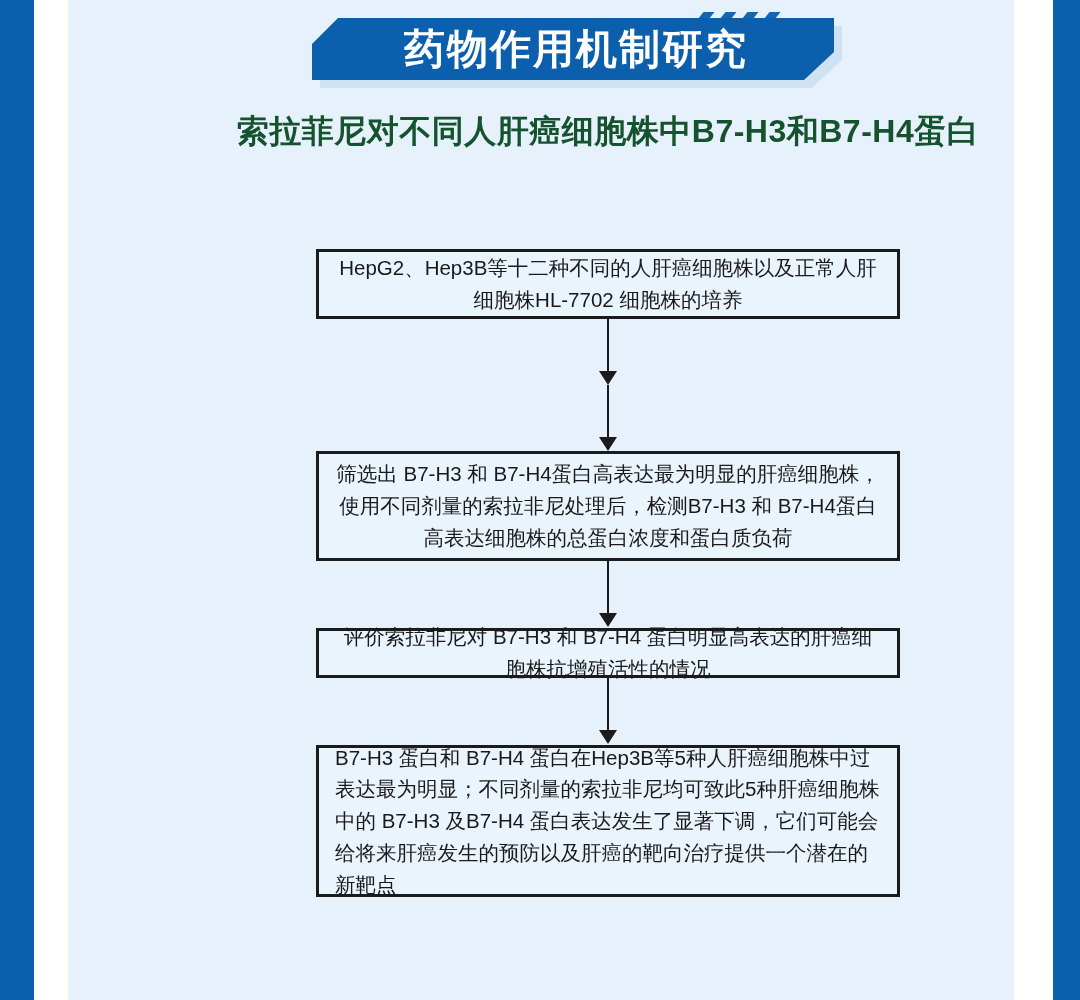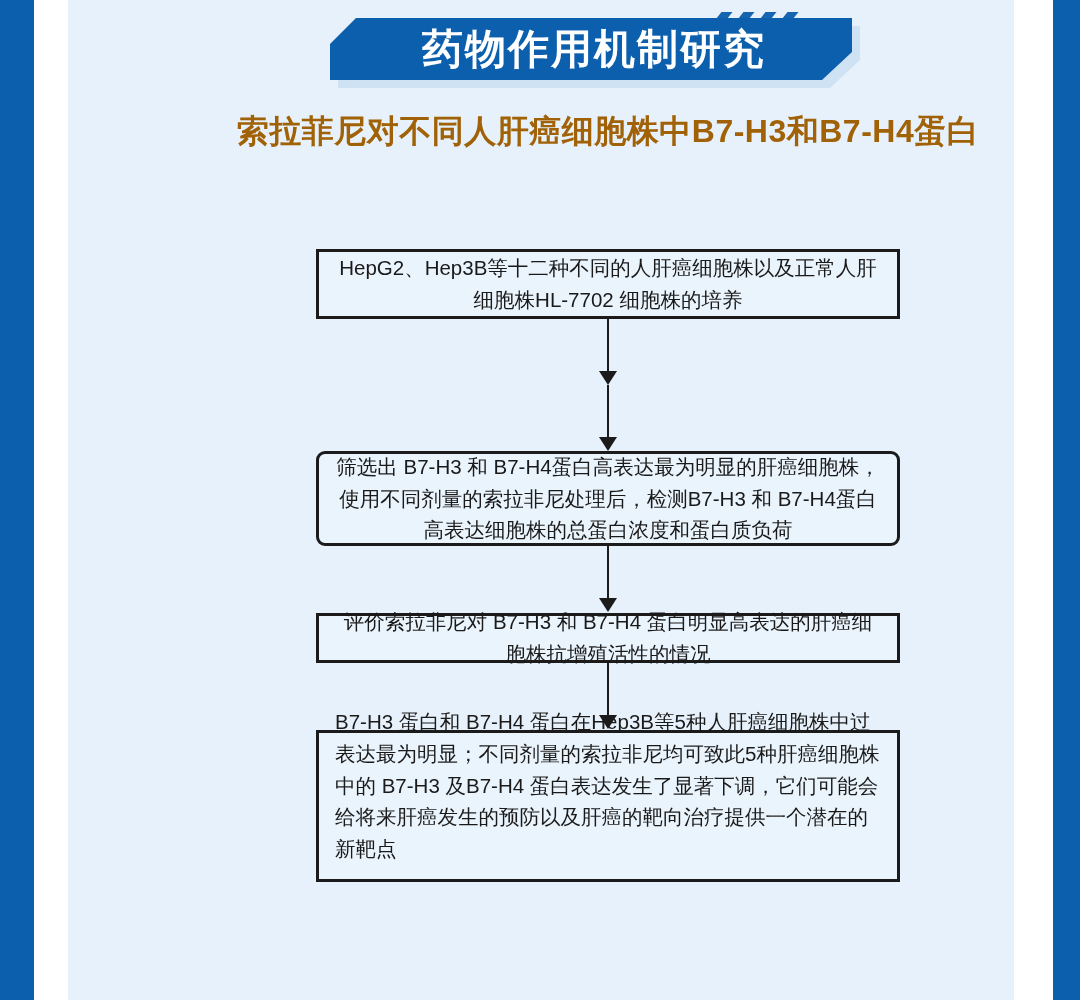--- a/index.html
+++ b/index.html
@@ -37,21 +37,21 @@
     left: 68px;
     top: 0;
     width: 946px;
     height: 1000px;
     background: #e7f1fb;
   }
 
   
   .banner-wrap {
     position: absolute;
-    left: 262px;
+    left: 244px;
     top: 18px;
     width: 530px;
     height: 70px;
   }
   .banner-shadow {
     position: absolute;
     left: 8px;
     top: 8px;
     width: 522px;
     height: 62px;
@@ -99,21 +99,21 @@
   .stripe.s3 { left: 44px; }
   .stripe.s4 { left: 66px; background:#1565b0; }
 
   
   .subtitle {
     position: absolute;
     left: 100px;
     top: 108px;
     width: 880px;
     text-align: center;
-    color: #a16207;
+    color: #14532d;
     font-size: 32px;
     font-weight: bold;
     line-height: 1.45;
     letter-spacing: 0.5px;
   }
 
   
   .flow {
     position: absolute;
     left: 248px;
@@ -121,31 +121,31 @@
     width: 584px;
   }
   .node {
     box-sizing: border-box;
     background: #eaf4fd;
     border: 3px solid #1b1b1b;
     color: #1a1a1a;
     font-size: 20.5px;
     line-height: 1.55;
     text-align: center;
-    padding: 14px 16px;
+    padding: 6px 16px;
     display: flex;
     align-items: center;
     justify-content: center;
   }
   .node .node-text { width: 100%; }
   .node.n1 { height: 70px; }
   .node.n2 { height: 69px; }
-  .node.n3 { height: 95px; border-radius: 9px; }
+  .node.n3 { height: 110px; }
   .node.n4 { height: 50px; }
-  .node.n5 { height: 152px; text-align: left; align-items: flex-end; }
+  .node.n5 { height: 152px; text-align: left; }
   .node.n5 .node-text { text-align: left; }
 
   .connector {
     position: relative;
     height: 66px;
     width: 100%;
   }
   .connector .line {
     position: absolute;
     left: 50%;

